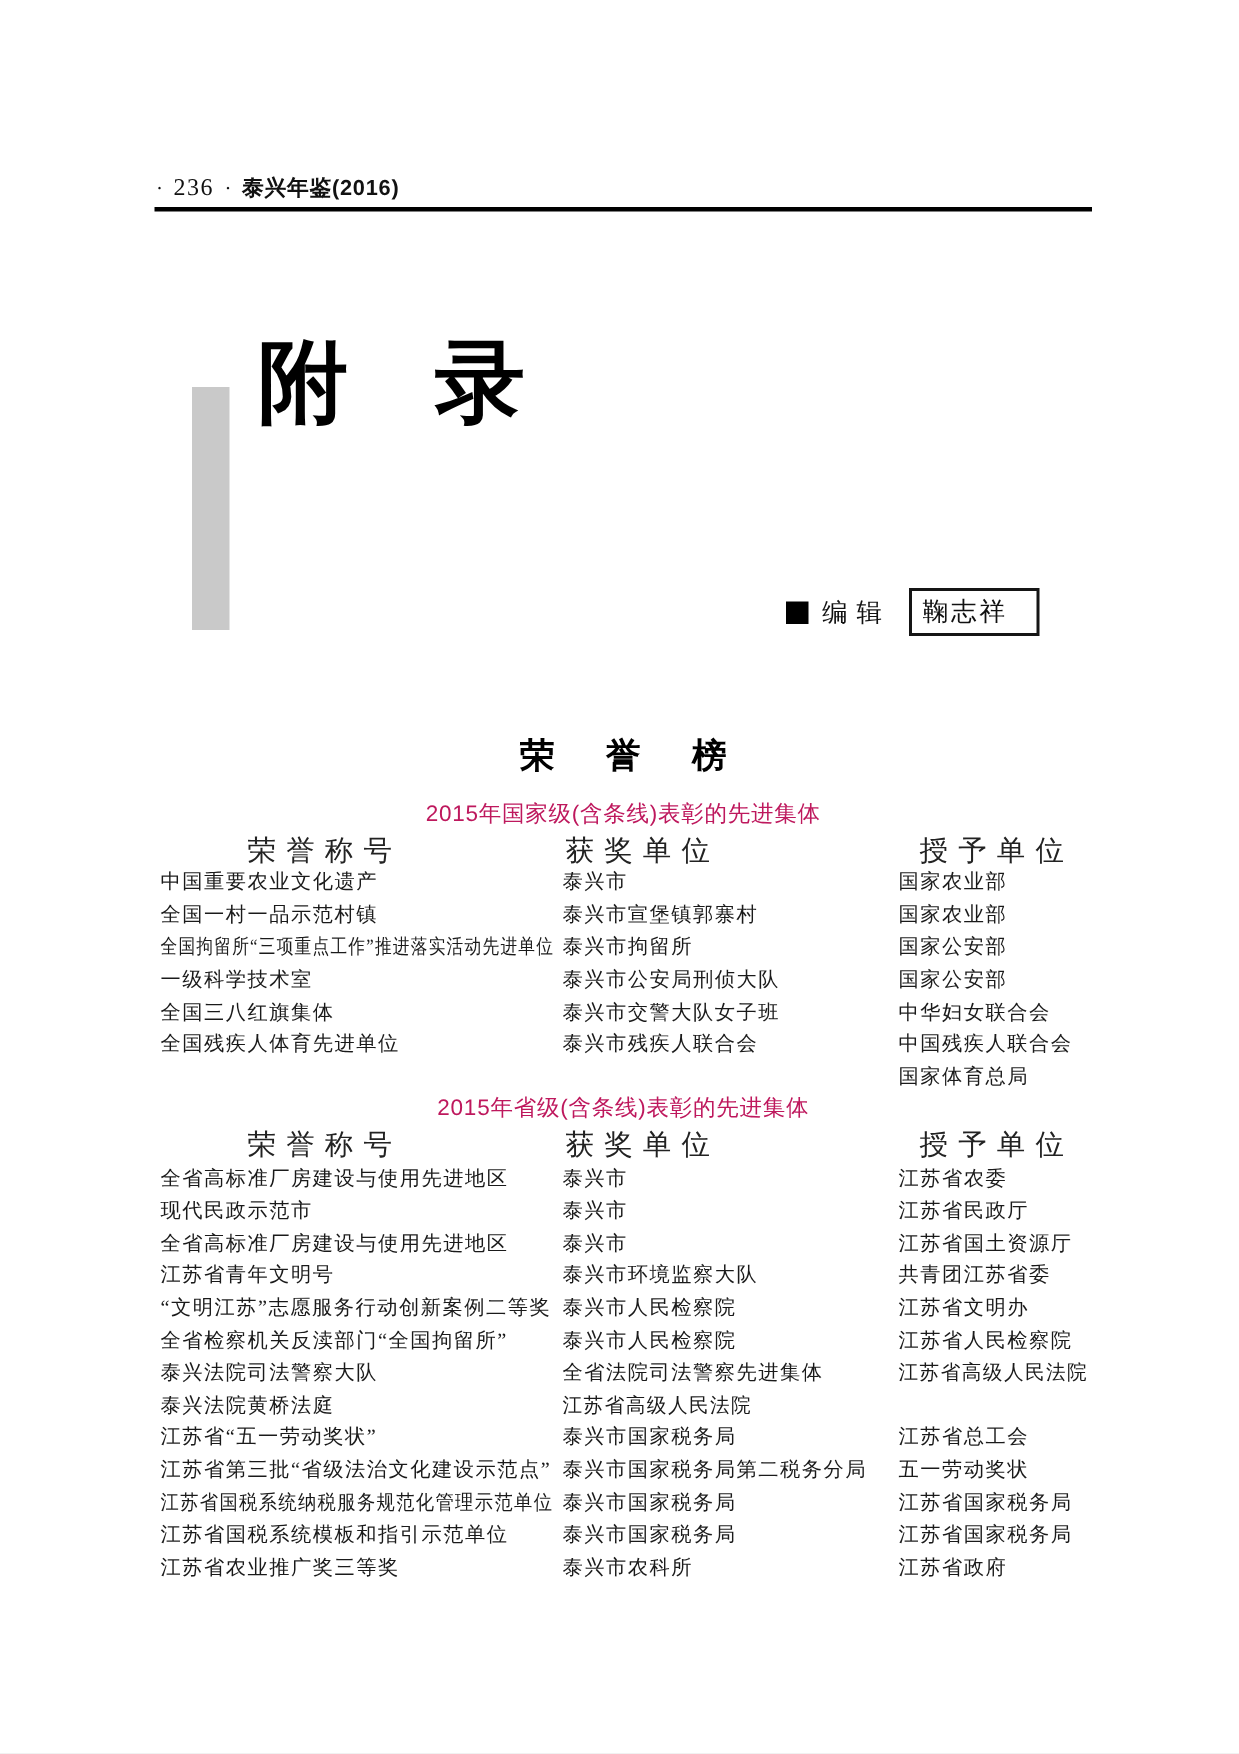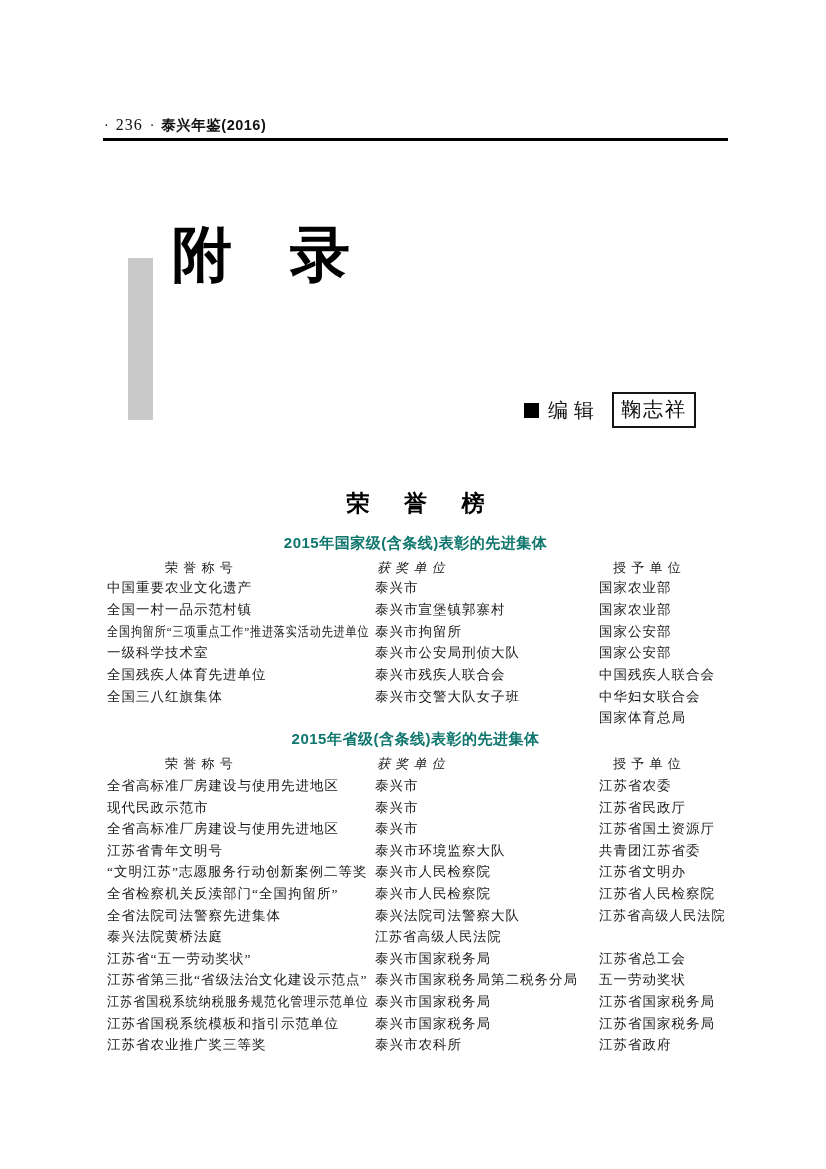--- a/index.html
+++ b/index.html
@@ -34,52 +34,52 @@
     position:absolute;left:172px;top:222px;
     display:flex;gap:58px;
     font-size:60px;font-weight:bold;color:#000;
     font-family:"Liberation Serif","DejaVu Serif",serif;
     line-height:1.1;
   }
   
   .editor-row{
     position:absolute;left:524px;top:392px;
     display:flex;align-items:center;
-    font-size:20px;color:#111;
+    font-size:17px;color:#111;
   }
   .editor-marker{width:15px;height:15px;background:#000;margin-right:9px;}
   .editor-role{letter-spacing:6px;}
   .editor-name-box{
     margin-left:12px;border:2px solid #151515;
-    padding:2px 7px 3px 7px;letter-spacing:2px;
+    padding:2px 19px 3px 7px;letter-spacing:2px;
   }
   
   .honor{position:absolute;left:103px;top:489px;width:625px;}
   .honor-title{
     text-align:center;
     font-family:"Liberation Sans","DejaVu Sans",sans-serif;
     font-weight:bold;font-size:23px;line-height:28px;color:#000;
     letter-spacing:14px;padding-left:14px;
   }
   .subtitle{
     text-align:center;
     font-family:"Liberation Sans","DejaVu Sans",sans-serif;
-    font-weight:bold;font-size:15px;line-height:20px;color:#0f766e;
+    font-weight:normal;font-size:15px;line-height:20px;color:#be185d;
     letter-spacing:0.5px;
   }
   .subtitle.first{margin-top:16px;}
   .subtitle.second{margin-top:0;}
   .thead{
     margin-top:8px;
     display:grid;grid-template-columns:268px 224px 133px;
-    font-size:13px;line-height:14px;color:#222;
+    font-size:19px;line-height:14px;color:#222;
     letter-spacing:1px;
   }
   .thead .h1{padding-left:62px;}
-  .thead .h2{padding-left:6px;font-style:italic;}
+  .thead .h2{padding-left:6px;}
   .thead .h3{padding-left:18px;}
   .tbody{margin-top:2px;}
   .tbody.t2{margin-top:4px;}
   .trow{
     display:grid;grid-template-columns:268px 224px 133px;
     align-items:center;height:21.7px;
   }
   .tbody.t2 .trow{height:21.6px;}
   .tcell{padding-left:4px;overflow:visible;}
   .tcell>span{
@@ -137,28 +137,28 @@
           <div class="tcell"><span style="transform: scaleX(0.824);">全国拘留所“三项重点工作”推进落实活动先进单位</span></div>
           <div class="tcell"><span>泰兴市拘留所</span></div>
           <div class="tcell"><span>国家公安部</span></div>
         </div>
         <div class="trow">
           <div class="tcell"><span>一级科学技术室</span></div>
           <div class="tcell"><span>泰兴市公安局刑侦大队</span></div>
           <div class="tcell"><span>国家公安部</span></div>
         </div>
         <div class="trow">
+          <div class="tcell"><span>全国三八红旗集体</span></div>
+          <div class="tcell"><span>泰兴市交警大队女子班</span></div>
+          <div class="tcell"><span>中华妇女联合会</span></div>
+        </div>
+        <div class="trow">
           <div class="tcell"><span>全国残疾人体育先进单位</span></div>
           <div class="tcell"><span>泰兴市残疾人联合会</span></div>
           <div class="tcell"><span>中国残疾人联合会</span></div>
-        </div>
-        <div class="trow">
-          <div class="tcell"><span>全国三八红旗集体</span></div>
-          <div class="tcell"><span>泰兴市交警大队女子班</span></div>
-          <div class="tcell"><span>中华妇女联合会</span></div>
         </div>
         <div class="trow">
           <div class="tcell"><span></span></div>
           <div class="tcell"><span></span></div>
           <div class="tcell"><span>国家体育总局</span></div>
         </div>
       </div>
 
     <div class="subtitle second">2015年省级(含条线)表彰的先进集体</div>
     <div class="thead">
@@ -191,22 +191,22 @@
           <div class="tcell"><span>“文明江苏”志愿服务行动创新案例二等奖</span></div>
           <div class="tcell"><span>泰兴市人民检察院</span></div>
           <div class="tcell"><span>江苏省文明办</span></div>
         </div>
         <div class="trow">
           <div class="tcell"><span>全省检察机关反渎部门“全国拘留所”</span></div>
           <div class="tcell"><span>泰兴市人民检察院</span></div>
           <div class="tcell"><span>江苏省人民检察院</span></div>
         </div>
         <div class="trow">
+          <div class="tcell"><span>泰兴法院司法警察大队</span></div>
           <div class="tcell"><span>全省法院司法警察先进集体</span></div>
-          <div class="tcell"><span>泰兴法院司法警察大队</span></div>
           <div class="tcell"><span style="transform: scaleX(0.969);">江苏省高级人民法院</span></div>
         </div>
         <div class="trow">
           <div class="tcell"><span>泰兴法院黄桥法庭</span></div>
           <div class="tcell"><span style="transform: scaleX(0.969);">江苏省高级人民法院</span></div>
         </div>
         <div class="trow">
           <div class="tcell"><span>江苏省“五一劳动奖状”</span></div>
           <div class="tcell"><span>泰兴市国家税务局</span></div>
           <div class="tcell"><span>江苏省总工会</span></div>

